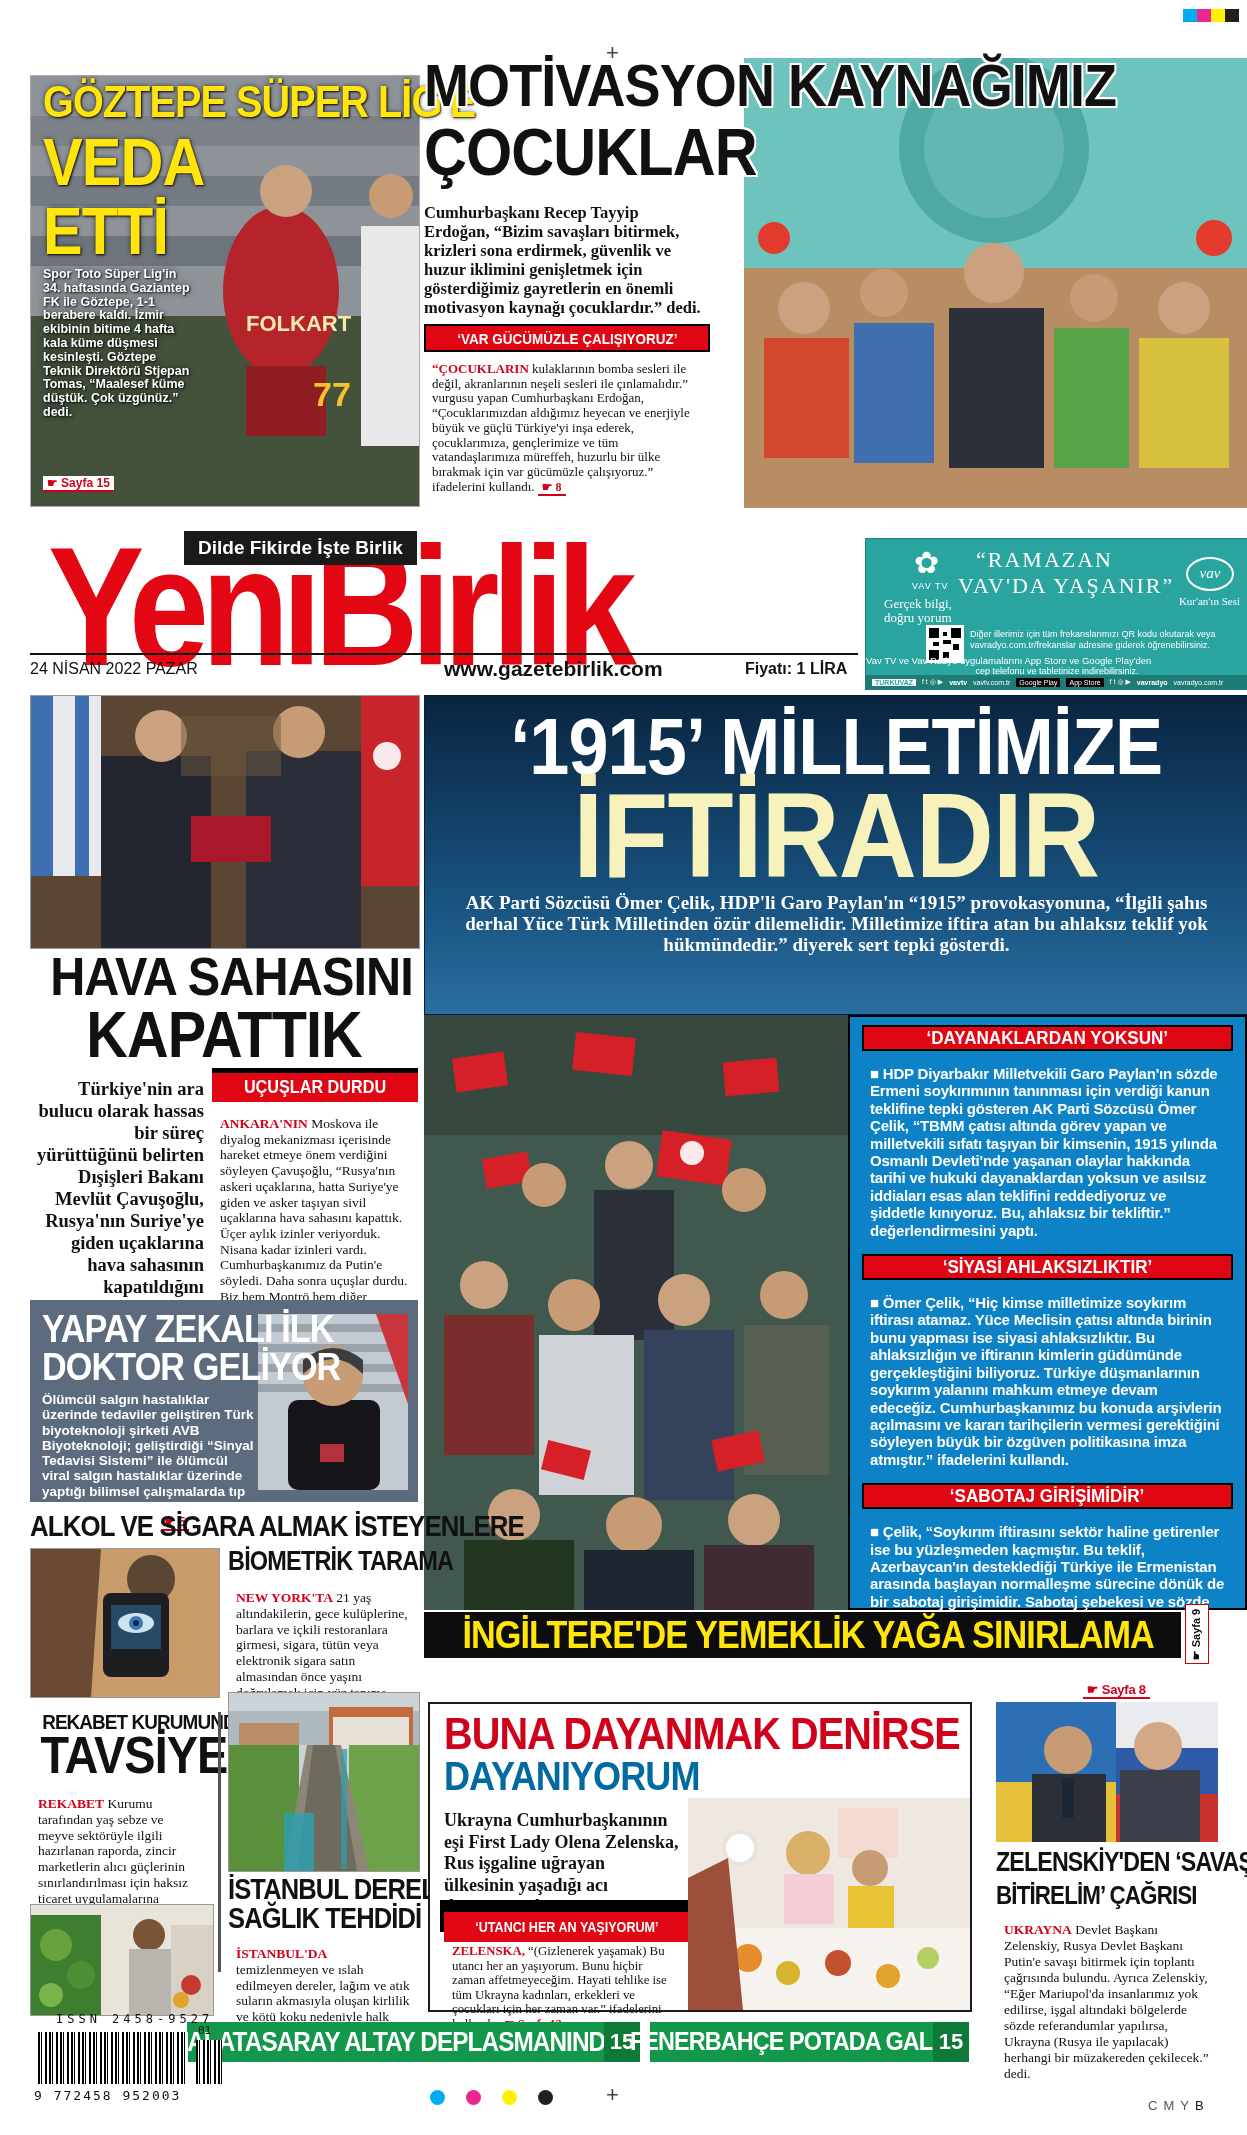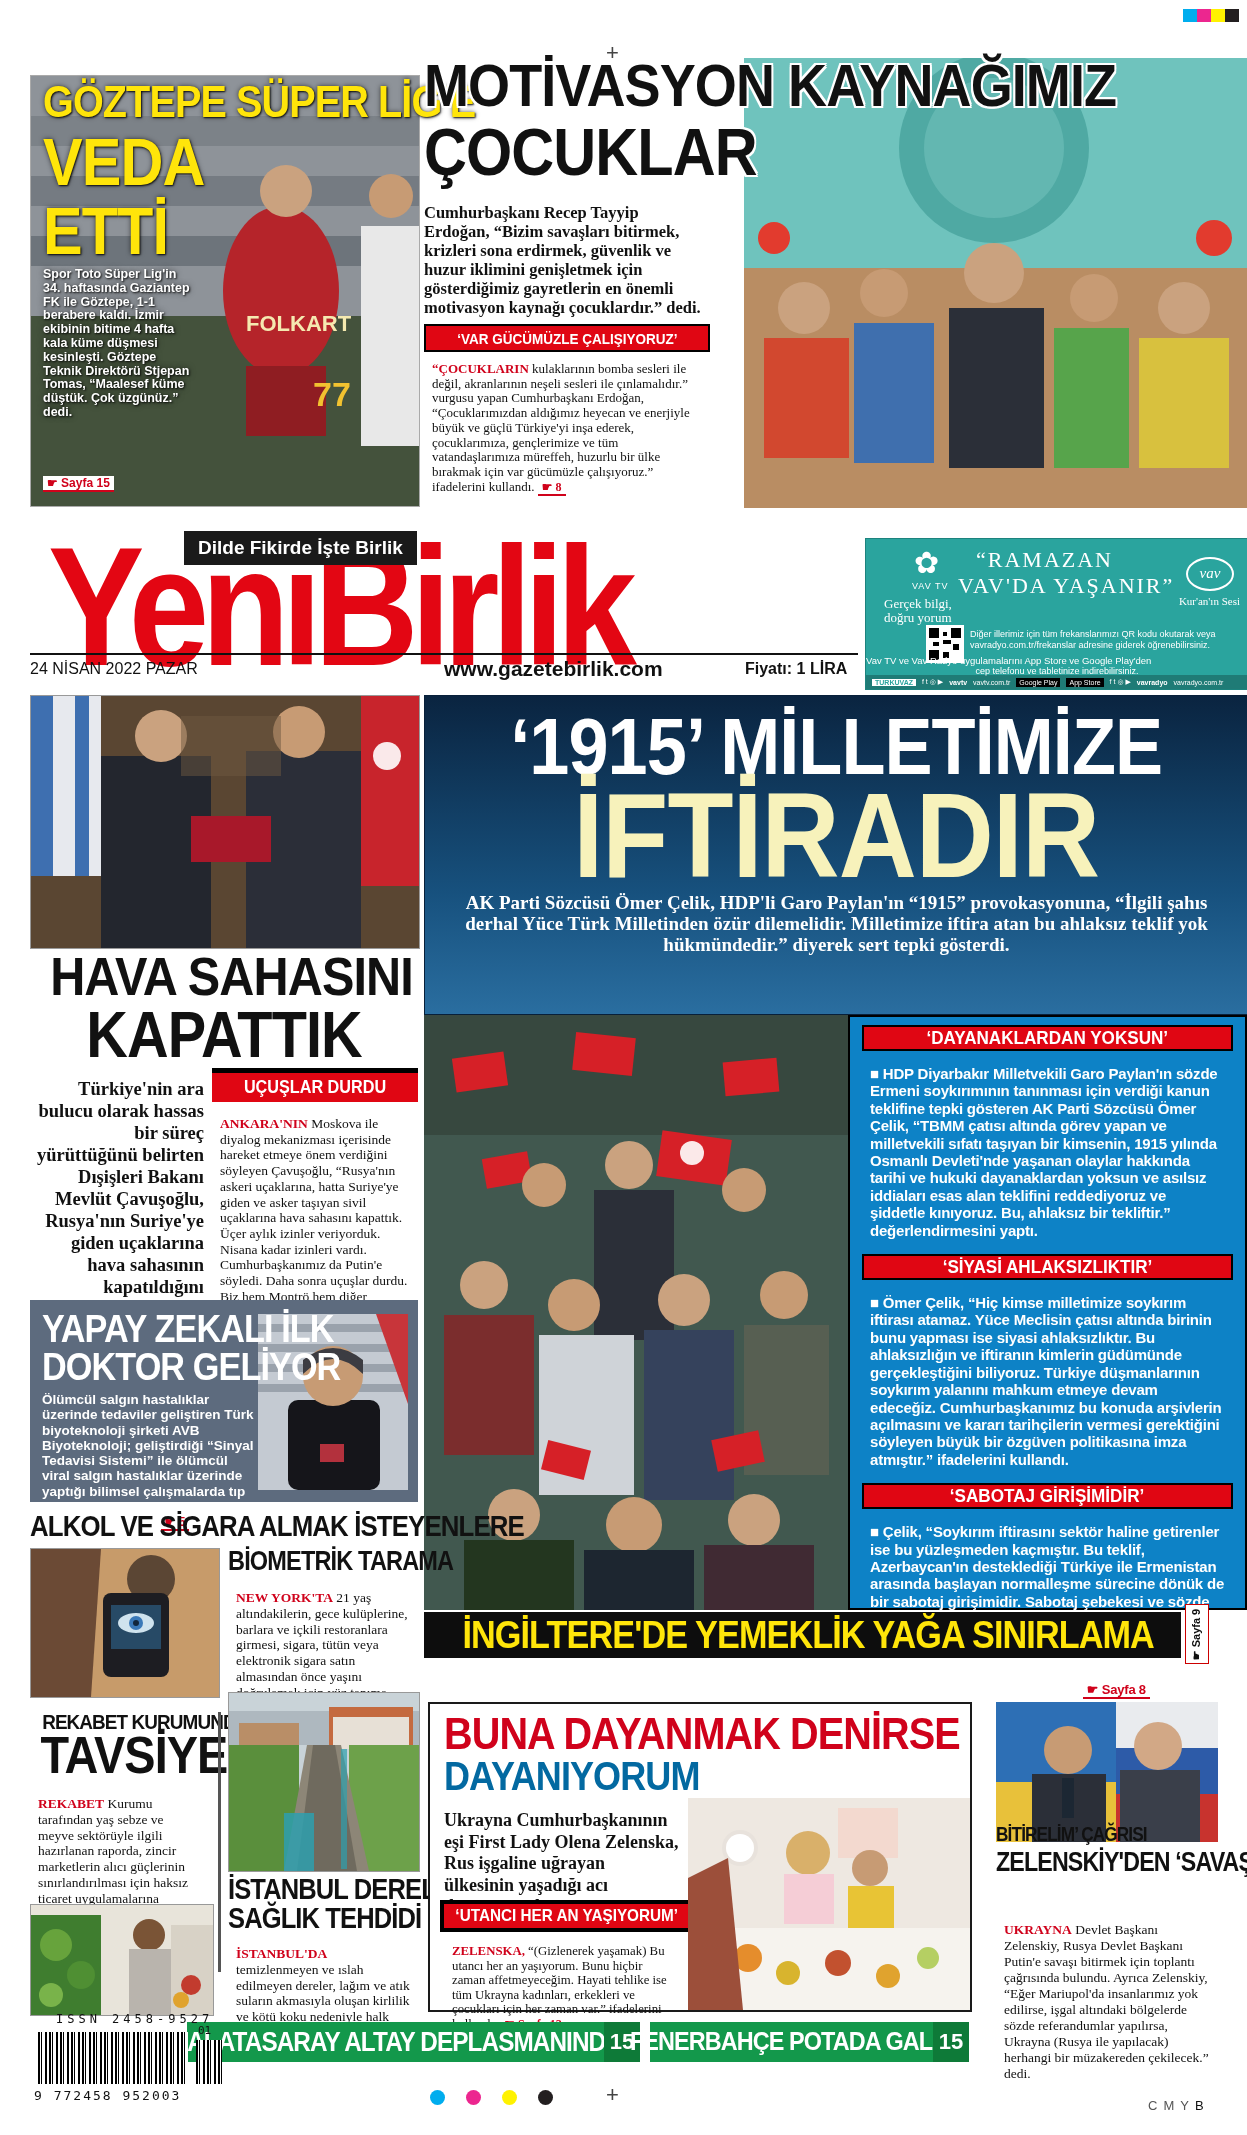--- a/index.html
+++ b/index.html
@@ -305,21 +305,21 @@
   <div class="abs hl" style="left:228px;top:1905px;font-size:29px"><span class="cnd" style="transform:scaleX(.88)">SAĞLIK TEHDİDİ</span></div>
   <div class="abs ser" style="left:228px;top:1938px;width:192px;font-size:13.5px;line-height:15.8px">
     <p><span class="lead">İSTANBUL'DA</span><span> temizlenmeyen ve ıslah edilmeyen dereler, lağım ve atık suların akmasıyla oluşan kirlilik ve kötü koku nedeniyle halk sağlığını tehdit ediyor.</span> <span class="refbox" style="font-size:12.5px"><span>☛</span> <span>Sayfa 11</span></span></p>
   </div>
 
   <div class="abs" style="left:428px;top:1702px;width:544px;height:310px;border:2px solid #1a1a1a;box-sizing:border-box;background:#fff">
     <div class="abs hl" style="left:14px;top:10px;font-size:44px;color:#d0021b"><span class="cnd">BUNA DAYANMAK DENİRSE</span></div>
     <div class="abs hl" style="left:14px;top:54px;font-size:40px;color:#0369a1"><span class="cnd">DAYANIYORUM</span></div>
     <div class="abs ser" style="left:14px;top:106px;width:235px;font-size:18px;font-weight:bold;line-height:21.5px">Ukrayna Cumhurbaşkanının eşi First Lady Olena Zelenska, Rus işgaline uğrayan ülkesinin yaşadığı acı durumu, anlattı.</div>
     <div class="abs" style="left:10px;top:196px;width:250px;height:32px;background:#000"></div>
-    <div class="abs lblred" style="left:14px;top:200px;width:246px;height:24px;font-size:17px;border:0">
+    <div class="abs lblred" style="left:14px;top:208px;width:246px;height:30px;font-size:14px;border:0">
         <span class="cndc">‘UTANCI HER AN YAŞIYORUM’</span>
       </div>
     <div class="abs ser" style="left:14px;top:232px;width:242px;font-size:12.8px;line-height:14.6px">
       <p><span class="lead">ZELENSKA,</span><span> “(Gizlenerek yaşamak) Bu utancı her an yaşıyorum. Bunu hiçbir zaman affetmeyeceğim. Hayati tehlike ise tüm Ukrayna kadınları, erkekleri ve çocukları için her zaman var.” ifadelerini kullandı.</span> <span class="refbox" style="font-size:12px"><span>☛</span> <span>Sayfa 12</span></span></p>
     </div>
     <div class="photo" style="left:258px;top:94px;width:282px;height:212px">
       <svg viewBox="0 0 282 212" preserveAspectRatio="none">
         <rect width="282" height="212" fill="#eee8e1"></rect>
         <rect x="150" y="10" width="60" height="50" fill="#f3d9cf"></rect>
         <circle cx="120" cy="55" r="22" fill="#d9b06a"></circle>
@@ -348,21 +348,21 @@
         <rect x="120" y="46" width="102" height="46" fill="#2d5ba8"></rect>
         <rect x="120" y="92" width="102" height="48" fill="#c8332e"></rect>
       <circle cx="72" cy="48" r="24" fill="#c79b74"></circle>
       <rect x="36" y="72" width="74" height="68" fill="#2b2f38"></rect>
       <circle cx="162" cy="44" r="24" fill="#d2a886"></circle>
       <rect x="124" y="68" width="80" height="72" fill="#3a3f4a"></rect>
       <rect x="66" y="76" width="12" height="40" fill="#1c2733"></rect>
     </svg>
   </div>
   <div class="abs hl" style="left:996px;top:1850px;font-size:27px"><span class="cnd" style="transform:scaleX(.86)">ZELENSKİY'DEN ‘SAVAŞI</span></div>
-  <div class="abs hl" style="left:996px;top:1825px;font-size:20px"><span class="cnd" style="transform:scaleX(.86)">BİTİRELİM’ ÇAĞRISI</span></div>
+  <div class="abs hl" style="left:996px;top:1884px;font-size:26px"><span class="cnd" style="transform:scaleX(.86)">BİTİRELİM’ ÇAĞRISI</span></div>
   <div class="abs ser" style="left:996px;top:1914px;width:222px;font-size:13.5px;line-height:16px">
     <p><span class="lead">UKRAYNA</span><span> Devlet Başkanı Zelenskiy, Rusya Devlet Başkanı Putin'e savaşı bitirmek için toplantı çağrısında bulundu. Ayrıca Zelenskiy, “Eğer Mariupol'da insanlarımız yok edilirse, işgal altındaki bölgelerde sözde referandumlar yapılırsa, Ukrayna (Rusya ile yapılacak) herhangi bir müzakereden çekilecek.” dedi.</span></p>
   </div>
 
   <div class="abs" style="left:187px;top:2022px;width:417px;height:40px;background:#13984b;display:flex;align-items:center;justify-content:center">
     <span class="hl white cndc" style="font-size:27px">GALATASARAY ALTAY DEPLASMANINDA</span>
   </div>
   <div class="abs" style="left:604px;top:2022px;width:36px;height:40px;background:#0e7a38;color:#fff;font-weight:bold;font-size:22px;display:flex;align-items:center;justify-content:center">15</div>
   <div class="abs" style="left:650px;top:2022px;width:283px;height:40px;background:#13984b;display:flex;align-items:center;justify-content:center">
     <span class="hl white cndc" style="font-size:26px">FENERBAHÇE POTADA GALİP</span>

